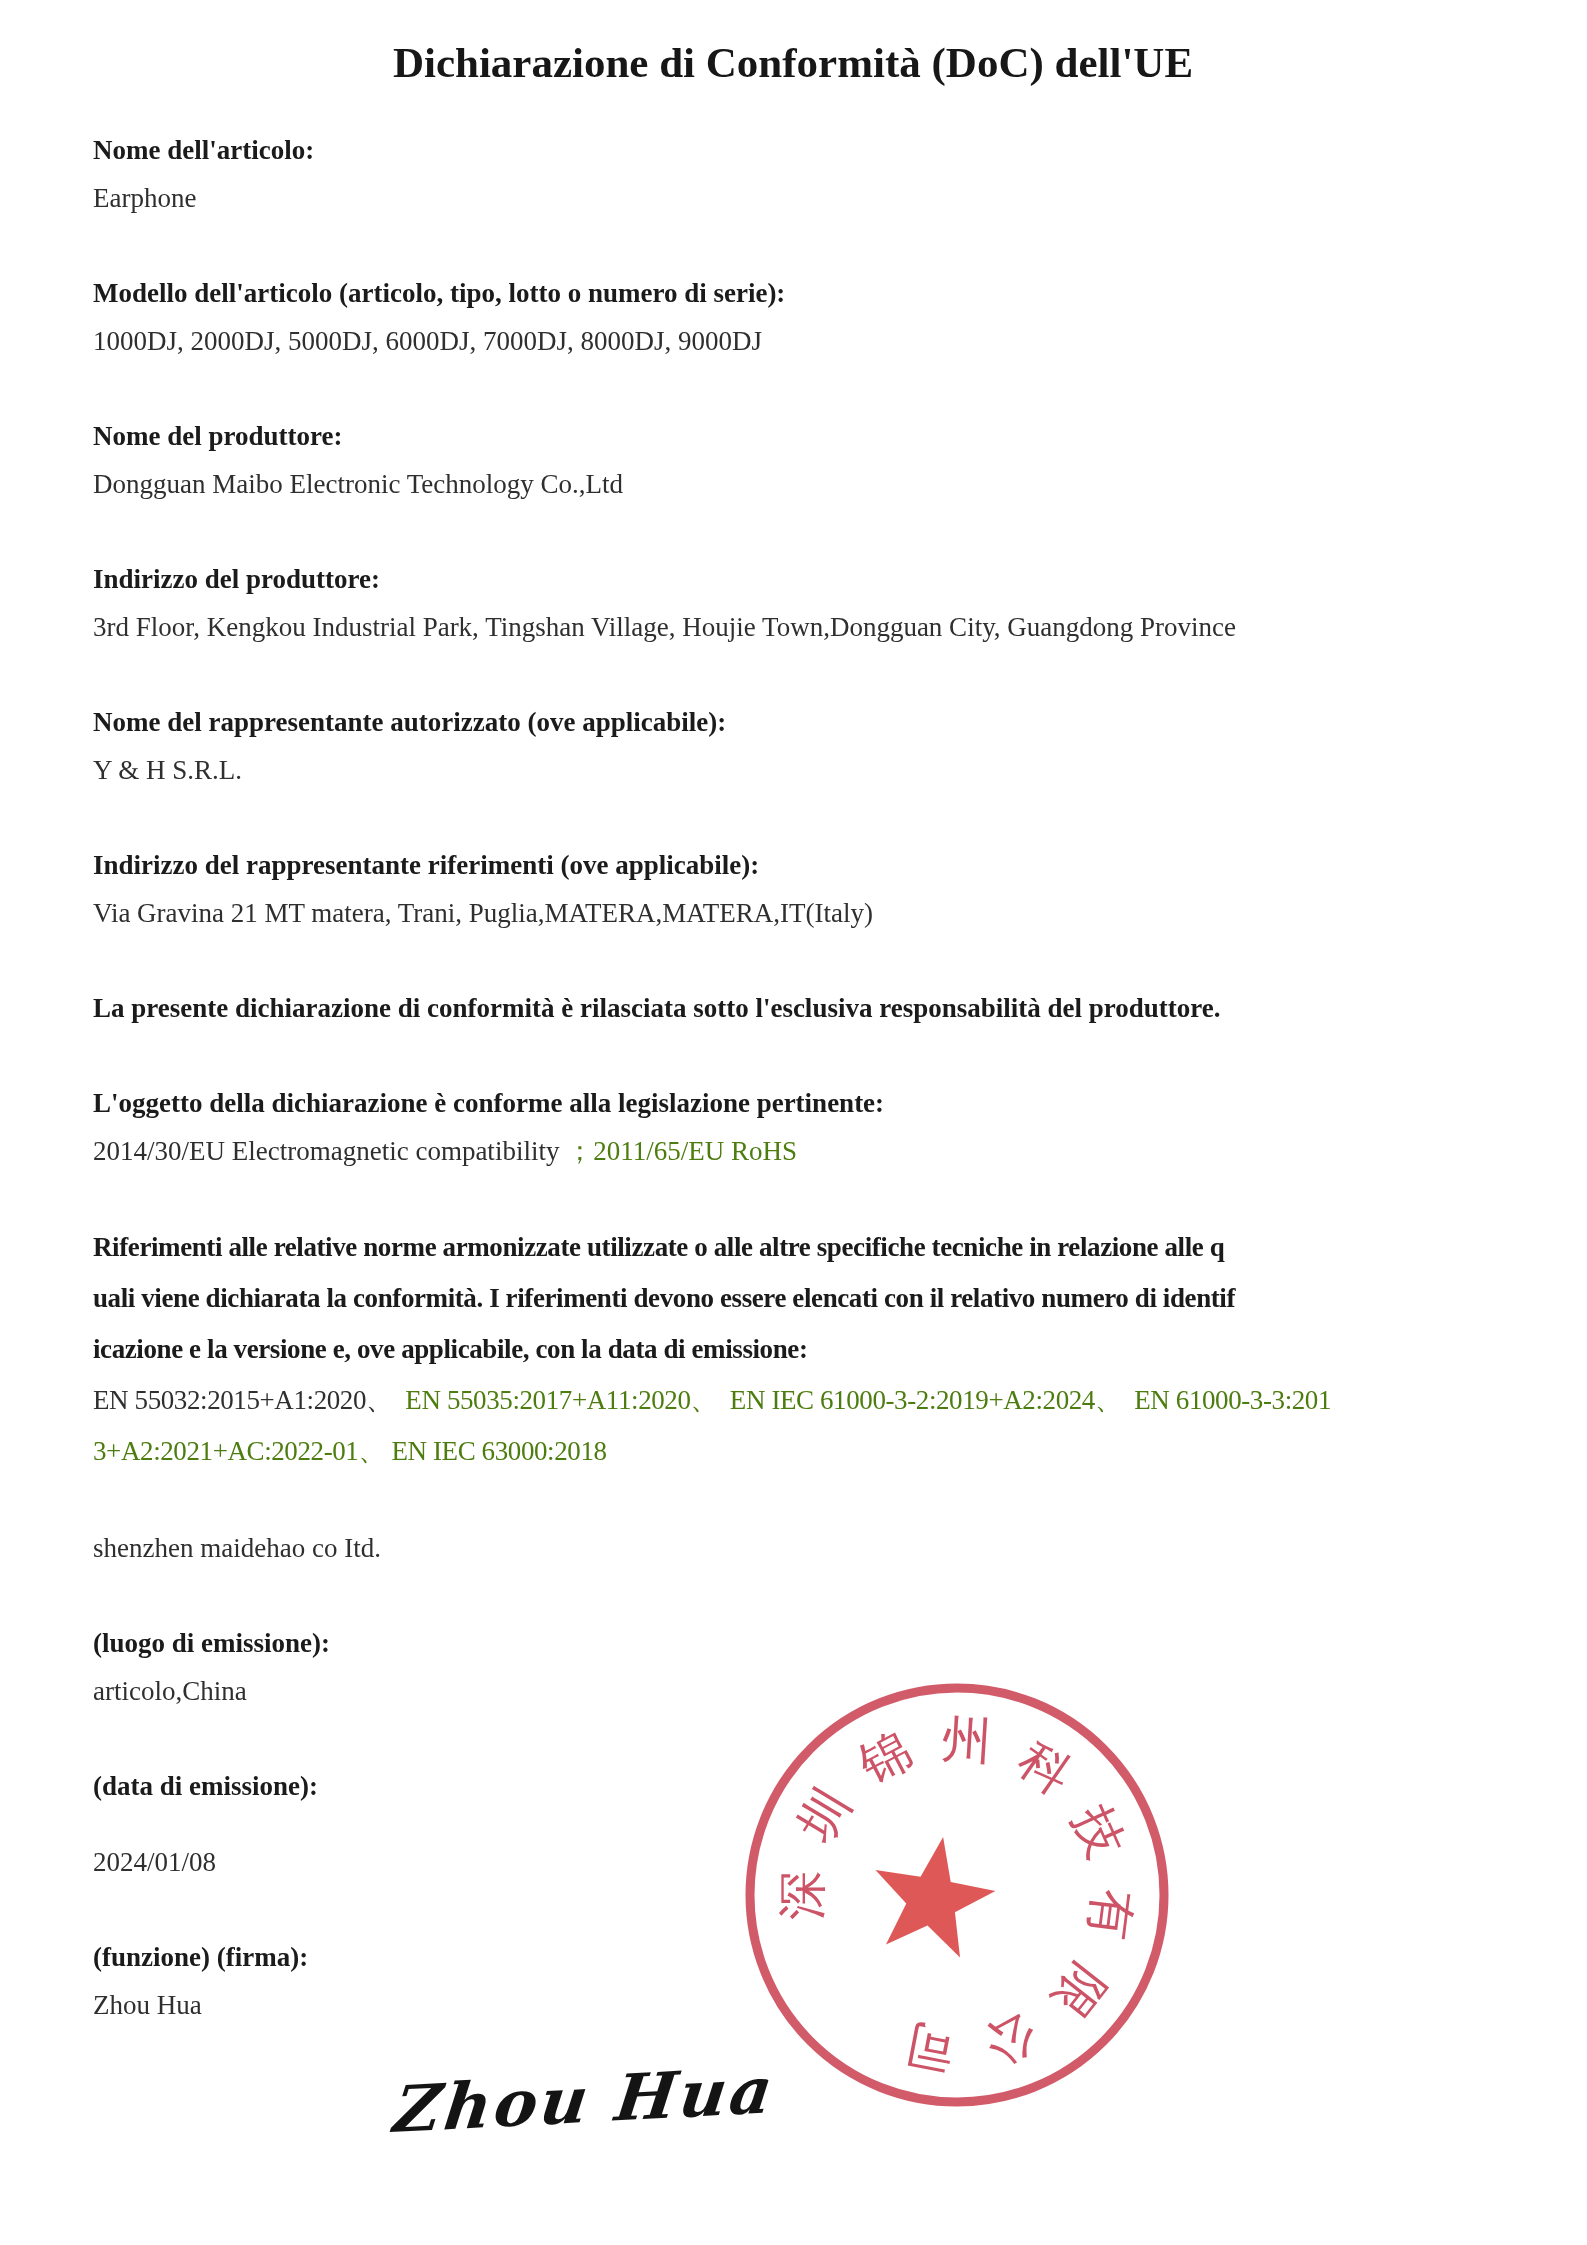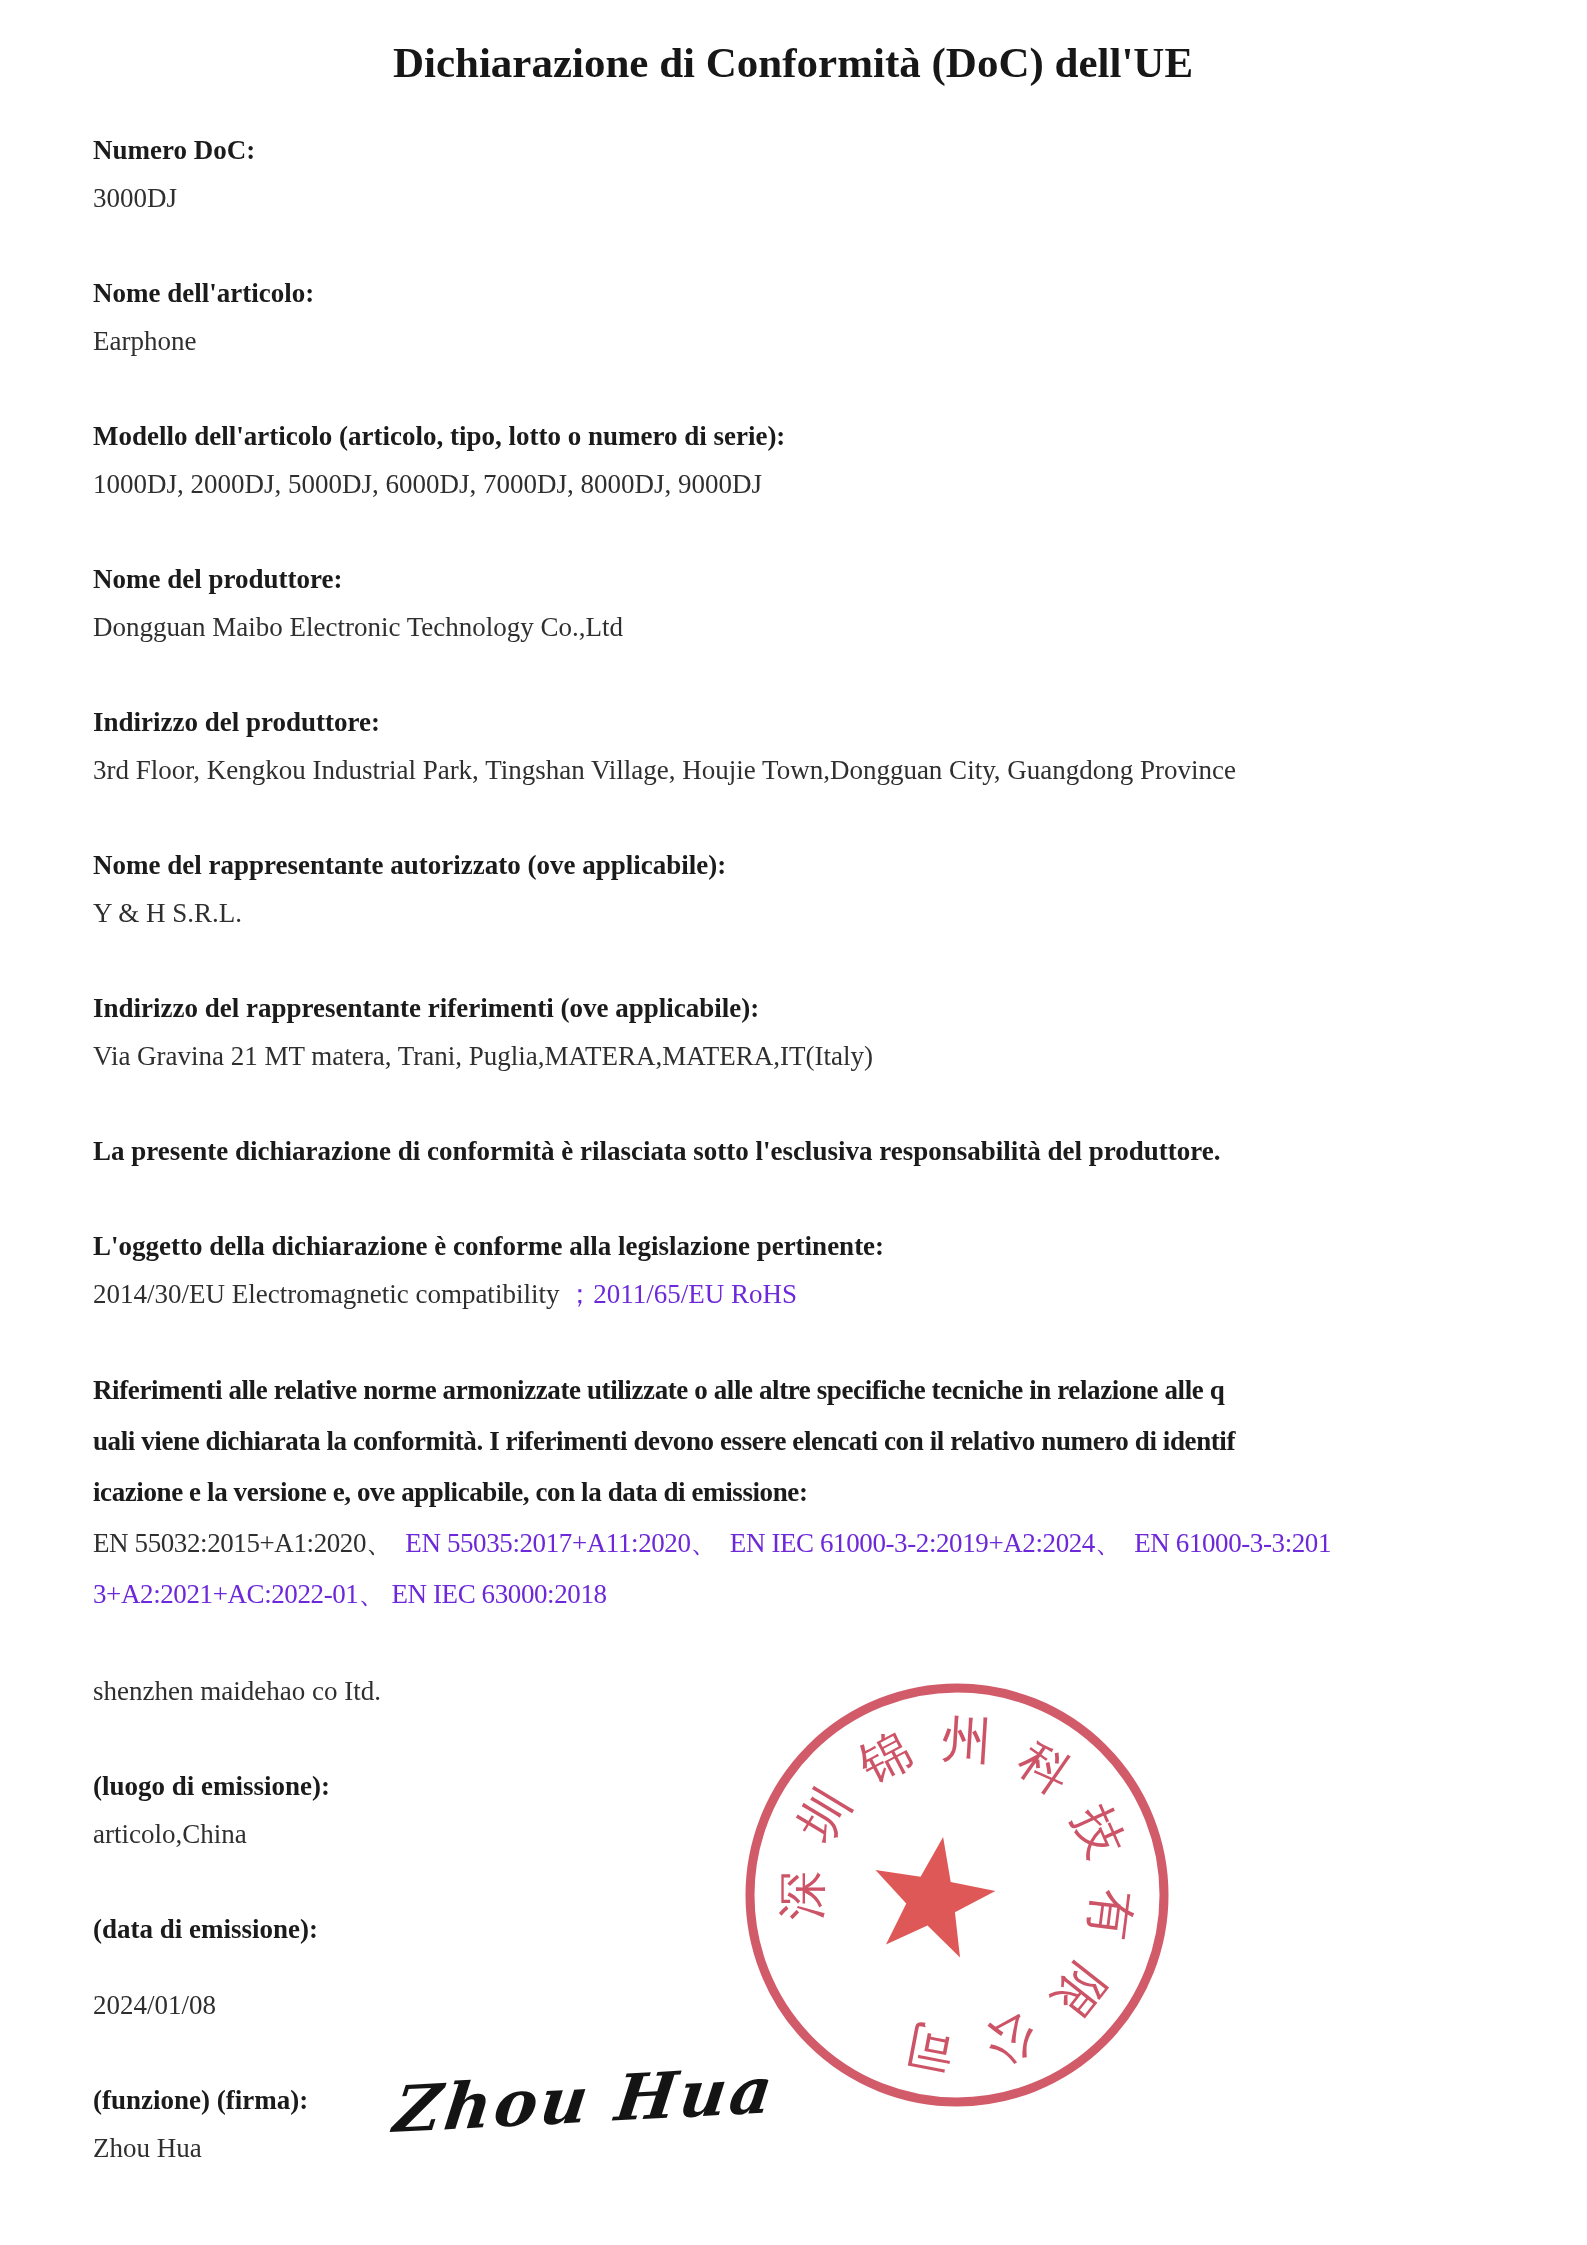--- a/index.html
+++ b/index.html
@@ -30,21 +30,21 @@
   .line {
     font-size: 27px;
     line-height: 48px;
     white-space: pre;
   }
   .label {
     font-weight: bold;
     color: #1b1b1b;
   }
   .value { color: #2f2f2f; }
-  .muted { color: #6d28d9; }
+  .muted { color: #4d7c0f; }
   .para .line { line-height: 51px; letter-spacing: -0.4px; }
   .gap-sm { margin-bottom: 28px; }
   .stamp-wrap {
     position: absolute;
     left: 725px;
     top: 1663px;
     width: 464px;
     height: 464px;
     pointer-events: none;
   }
@@ -69,24 +69,20 @@
     font-family: "DejaVu Serif", serif;
   }
 </style>
 </head>
 <body>
 
 <div class="doc">
 
   <h1 class="title">Dichiarazione di Conformità (DoC) dell'UE</h1>
 
-  <div class="block">
-    <div class="line label">Numero DoC:</div>
-    <div class="line value">3000DJ</div>
-  </div>
 
   <div class="block">
     <div class="line label">Nome dell'articolo:</div>
     <div class="line value">Earphone</div>
   </div>
 
   <div class="block">
     <div class="line label">Modello dell'articolo (articolo, tipo, lotto o numero di serie):</div>
     <div class="line value">1000DJ, 2000DJ, 5000DJ, 6000DJ, 7000DJ, 8000DJ, 9000DJ</div>
   </div>

